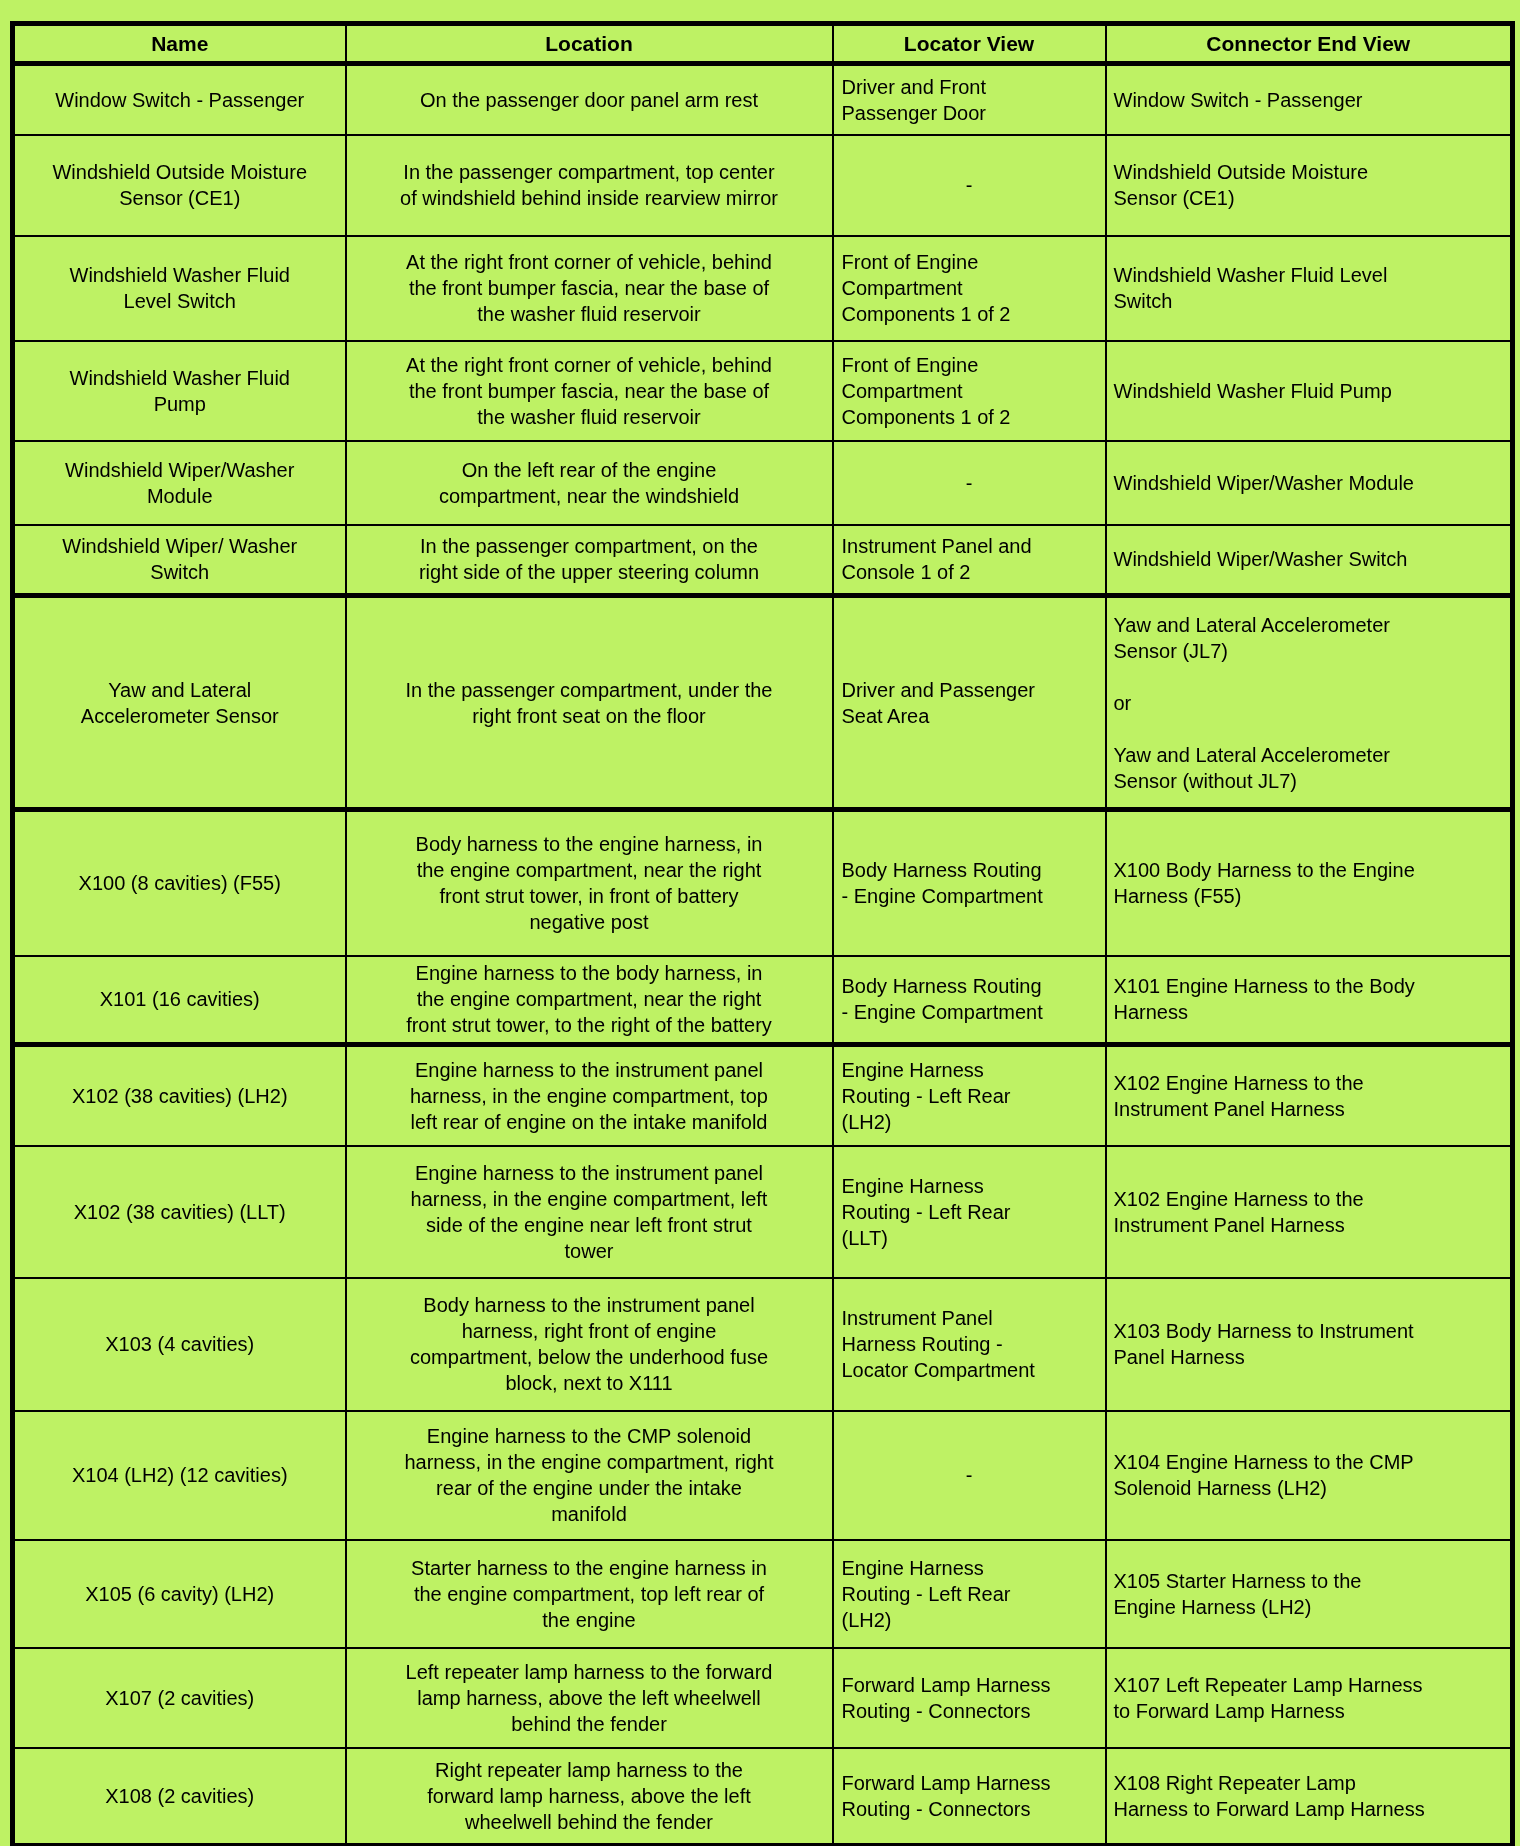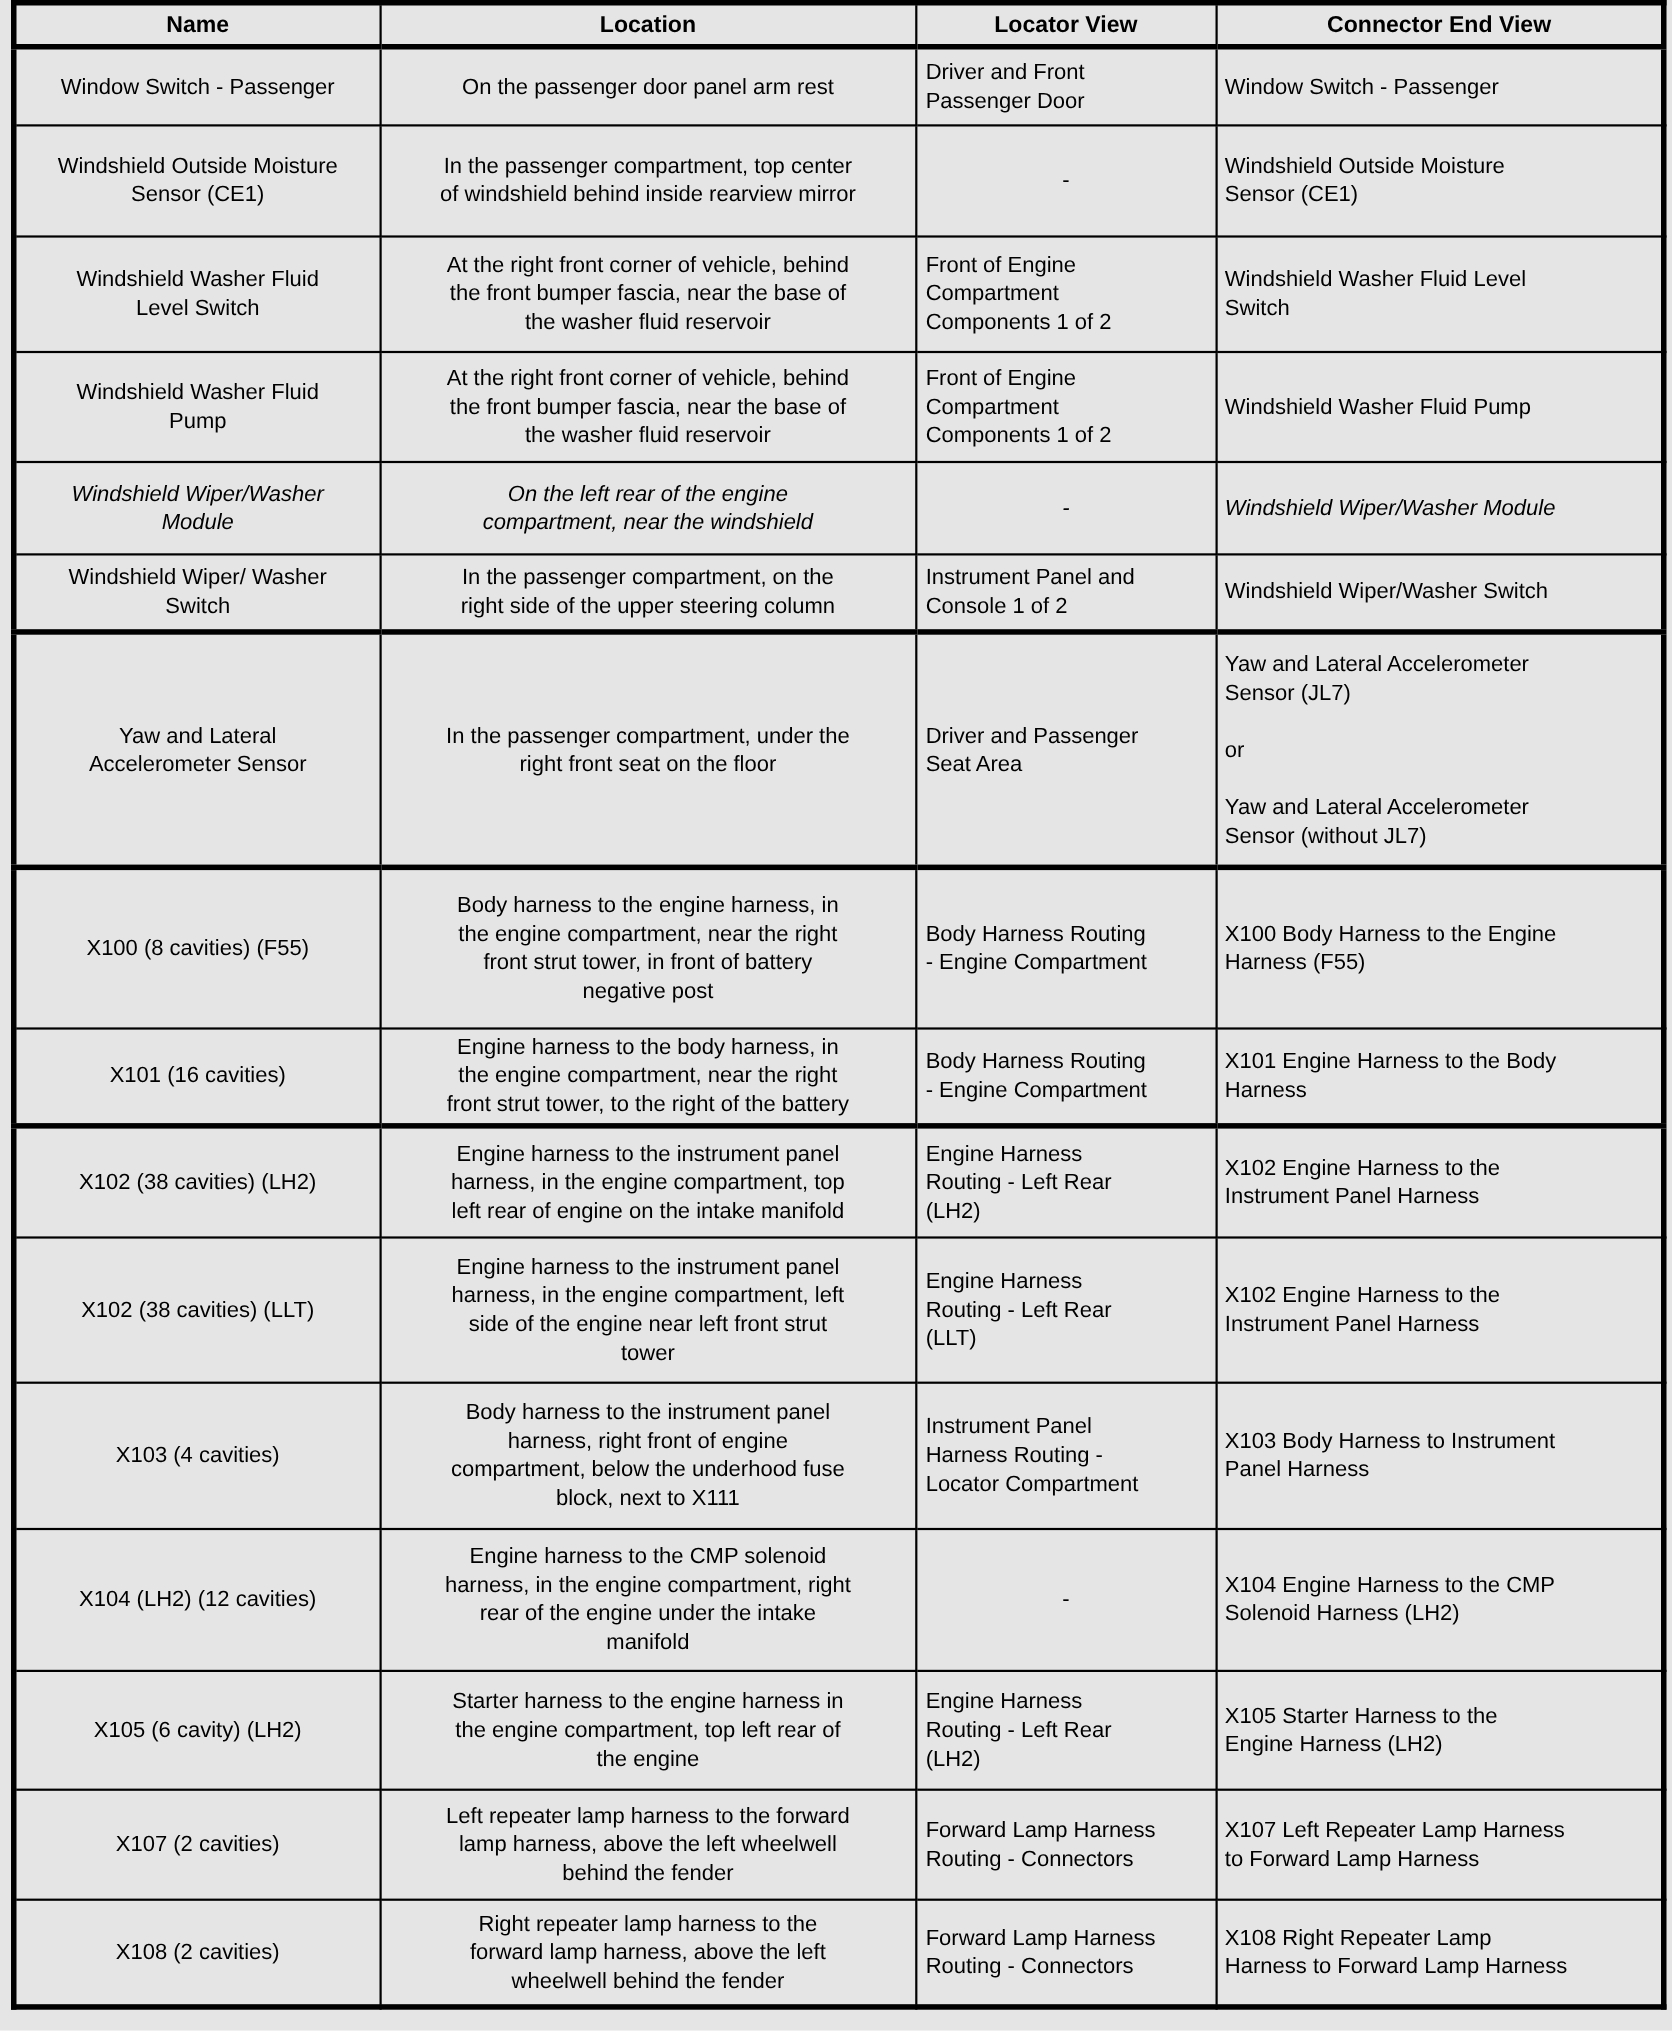--- a/index.html
+++ b/index.html
@@ -1,21 +1,21 @@
 <!DOCTYPE html>
 <html><head>
 <meta charset="utf-8">
 <style>
   html, body { margin: 0; padding: 0; background: #ffffff; }
   .page {
     width: 1520px;
     height: 1846px;
     box-sizing: border-box;
-    padding: 0 10px;
-    background: #e5e5e5;
+    padding: 21px 10px;
+    background: #bef264;
     font-family: "Liberation Sans", sans-serif;
     color: #000000;
   }
   table.connector-table {
     border-collapse: collapse;
     table-layout: fixed;
     width: 1500px;
     border: 5px solid #000000;
   }
   col.col-name    { width: 333px; }
@@ -106,21 +106,21 @@
           <td class="c-name">Windshield Washer Fluid
 Pump</td>
           <td class="c-loc">At the right front corner of vehicle, behind
 the front bumper fascia, near the base of
 the washer fluid reservoir</td>
           <td class="c-locator">Front of Engine
 Compartment
 Components 1 of 2</td>
           <td class="c-conn">Windshield Washer Fluid Pump</td>
         </tr>
-        <tr style="height: 84px; font-style: italic;">
+        <tr style="height: 84px;">
           <td class="c-name">Windshield Wiper/Washer
 Module</td>
           <td class="c-loc">On the left rear of the engine
 compartment, near the windshield</td>
           <td class="c-locator dash">-</td>
           <td class="c-conn">Windshield Wiper/Washer Module</td>
         </tr>
         <tr style="height: 71px;">
           <td class="c-name">Windshield Wiper/ Washer
 Switch</td>

